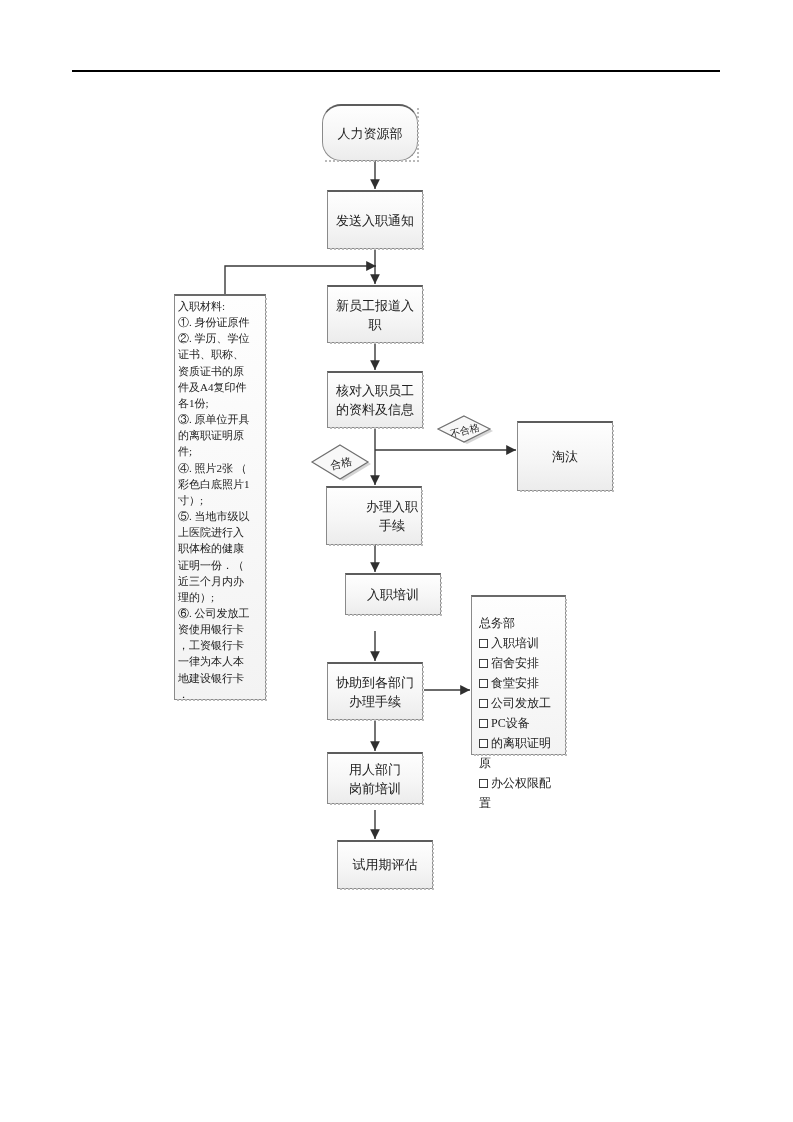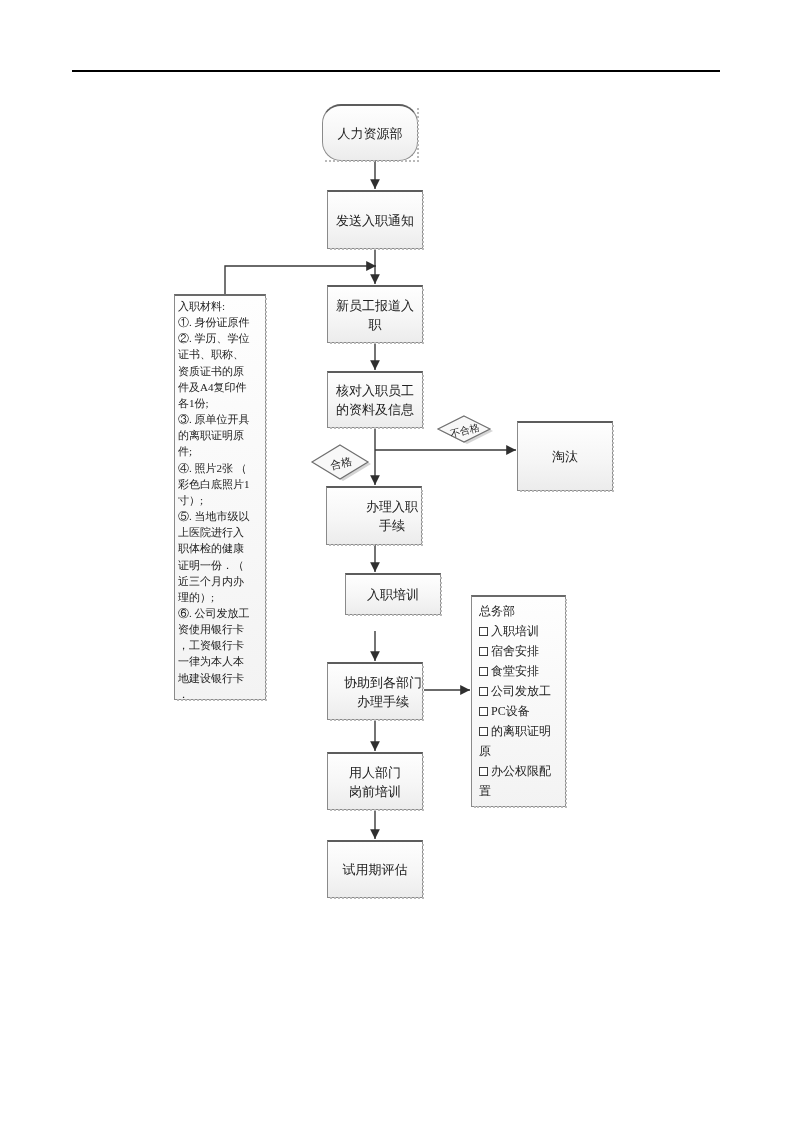--- a/index.html
+++ b/index.html
@@ -39,24 +39,24 @@
     content:""; position:absolute; left:2px; top:2px; width:100%; height:100%;
     box-sizing:border-box; border-right:2px dotted #b9b9b9; border-bottom:2px dotted #b9b9b9;
     z-index:-1;
   }
   .note-text {
     white-space:pre-line; font-size:11px; line-height:16.15px; padding:2px 3px; text-align:left;
   }
 
   
   .ga-box {
-    position:absolute; left:471px; top:595px; width:95px; height:212px; box-sizing:border-box; z-index:2;
+    position:absolute; left:471px; top:595px; width:95px; height:160px; box-sizing:border-box; z-index:2;
     background:linear-gradient(180deg,#fefefe,#f3f3f3);
     border:1px solid #8a8a8a; border-top:2px solid #6a6a6a;
-    padding:4px 7px; font-size:12px; line-height:20px;
+    padding:16px 7px; font-size:12px; line-height:20px;
   }
   .ga-box::after {
     content:""; position:absolute; left:2px; top:2px; width:100%; height:100%;
     box-sizing:border-box; border-right:2px dotted #b9b9b9; border-bottom:2px dotted #b9b9b9;
     z-index:-1;
   }
   .ga-item { text-align:left; }
   .cb {
     display:inline-block; width:9px; height:9px; box-sizing:border-box;
     border:1px solid #3c3c3c; background:#ffffff; margin-right:3px; vertical-align:-1px;
@@ -111,29 +111,29 @@
   <div class="fbox" style="left:327px;top:371px;height:57px;">
     <span class="nlabel">核对入职员工
 的资料及信息</span>
   </div>
   <div class="fbox" style="left:326px;top:486px;height:59px;padding-left:36px;">
     <span class="nlabel">办理入职手续</span>
   </div>
   <div class="fbox" style="left:327px;top:573px;height:42px;margin-left:18px;">
     <span class="nlabel">入职培训</span>
   </div>
-  <div class="fbox" style="left:327px;top:662px;height:58px;justify-content:flex-end;">
+  <div class="fbox" style="left:327px;top:662px;height:58px;">
     <span class="nlabel">协助到各部门
 办理手续</span>
   </div>
-  <div class="fbox" style="left:327px;top:752px;height:58px;">
+  <div class="fbox" style="left:327px;top:752px;height:52px;">
     <span class="nlabel">用人部门
 岗前培训</span>
   </div>
-  <div class="fbox" style="left:327px;top:840px;height:58px;">
+  <div class="fbox" style="left:337px;top:840px;height:49px;font-family:Liberation Mono, monospace;">
     <span class="nlabel">试用期评估</span>
   </div>
 
   <div class="fbox" style="left:517px;top:421px;height:70px;">
     <span class="nlabel">淘汰</span>
   </div>
 
   <div class="diamond" style="left:310px;top:443px;width:62px;height:40px;">
     <svg width="62" height="40" viewBox="0 0 62 40">
       <polygon points="33,4 61,21 33,38 5,21" fill="#c6c6c6" opacity="0.75"></polygon>

